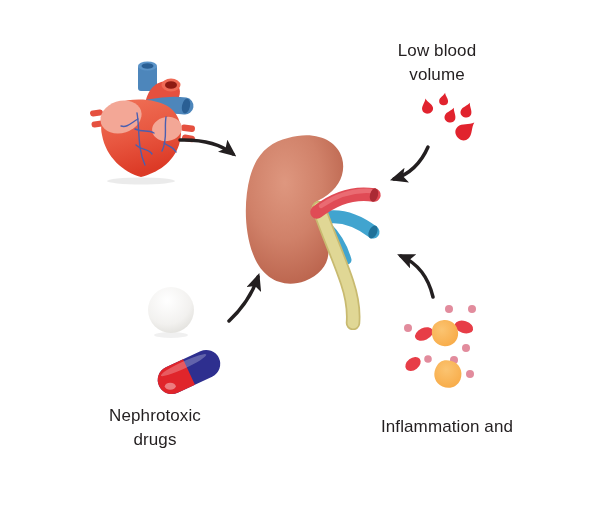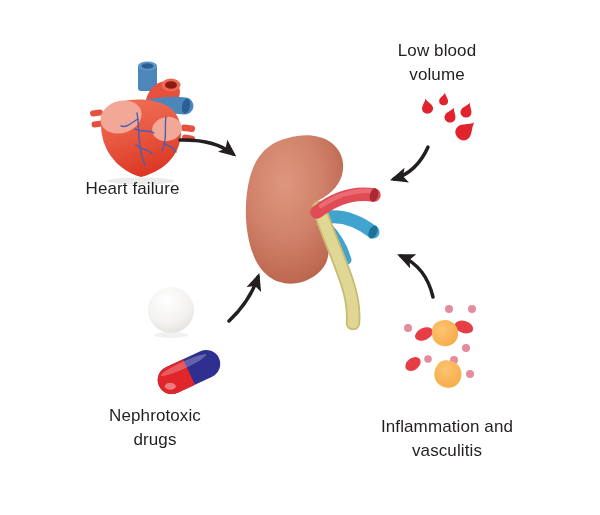--- a/index.html
+++ b/index.html
@@ -156,32 +156,28 @@
       </marker>
     </defs>
     <g stroke="#231f20" stroke-width="3.5" fill="none" stroke-linecap="round">
       <path d="M 180,140 Q 214,139 233,154" marker-end="url(#ah)"></path>
       <path d="M 428,147 Q 417,172 394,179" marker-end="url(#ah)"></path>
       <path d="M 229,321 Q 250,301 258,277" marker-end="url(#ah)"></path>
       <path d="M 433,297 Q 426,267 401,256" marker-end="url(#ah)"></path>
     </g>
   </svg>
 
-  <div class="label" style="left:60px;top:177px;width:145px;">
-    <div>Heart failure</div>
-  </div>
 
   <div class="label" style="left:377px;top:39px;width:120px;">
     <div>Low blood</div>
     <div>volume</div>
   </div>
 
   <div class="label" style="left:85px;top:404px;width:140px;">
     <div>Nephrotoxic</div>
     <div>drugs</div>
   </div>
 
   <div class="label" style="left:367px;top:415px;width:160px;">
     <div>Inflammation and</div>
-    <div>vasculitis</div>
   </div>
 
 </div>
 
 </body></html>

